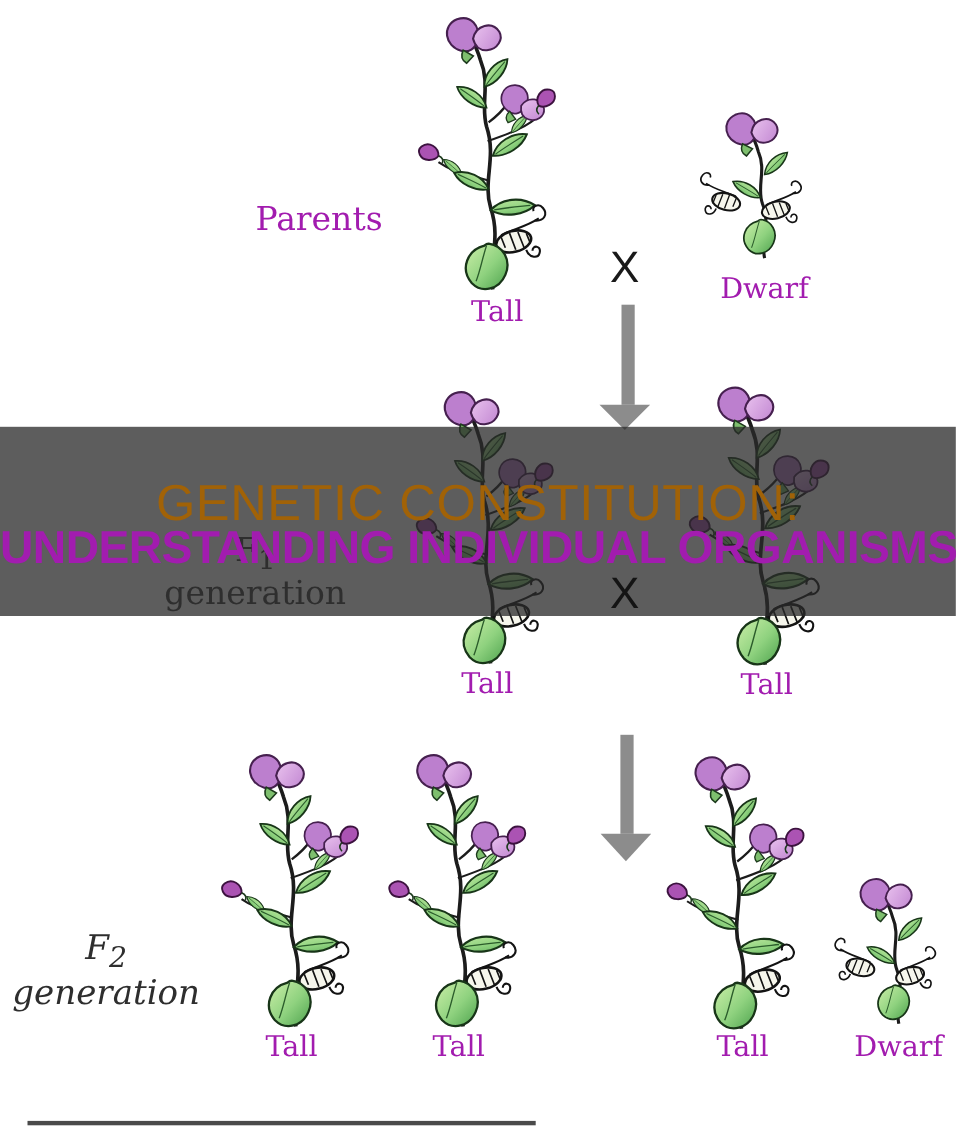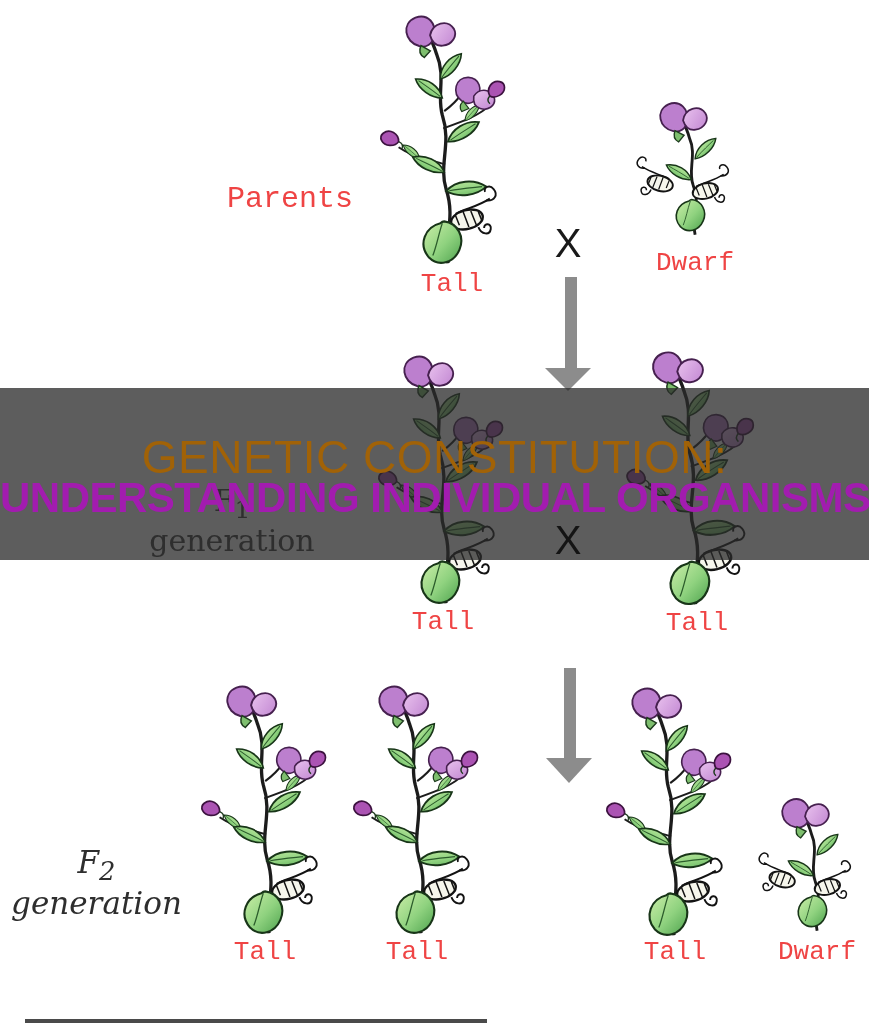--- a/index.html
+++ b/index.html
@@ -1,21 +1,21 @@
 <!DOCTYPE html>
 <html><head>
 <meta charset="utf-8">
 <style>
   html,body{margin:0;padding:0;background:#ffffff;}
   body{width:869px;height:1035px;position:relative;overflow:hidden;
        font-family:"DejaVu Serif", serif;}
   .stage{position:absolute;inset:0;width:869px;height:1035px;}
   svg.art{position:absolute;left:0;top:0;z-index:1;}
   .lbl{position:absolute;display:flex;align-items:center;justify-content:center;
-       color:#ef4444;z-index:1;white-space:nowrap;font-family:Liberation Mono, monospace;}
+       color:#a21caf;z-index:1;white-space:nowrap;}
   .cross{font-family:"Liberation Sans", sans-serif;color:#191919;}
   .gen-block{position:absolute;display:flex;flex-direction:column;align-items:center;
        line-height:1.1;color:#2e2e2e;z-index:1;}
   
   .banner{position:absolute;left:0;top:388px;width:869px;height:172px;
        background:rgba(42,42,42,0.76);z-index:2;}
   .banner-line{position:absolute;left:0;width:869px;text-align:center;
        font-family:"Liberation Sans", sans-serif;z-index:4;white-space:nowrap;}
   .banner-line1{top:430px;font-size:46px;font-weight:400;color:#a16207;letter-spacing:0.5px;}
   .banner-line2{top:474px;font-size:42px;font-weight:700;color:#a21caf;letter-spacing:-0.5px;}

